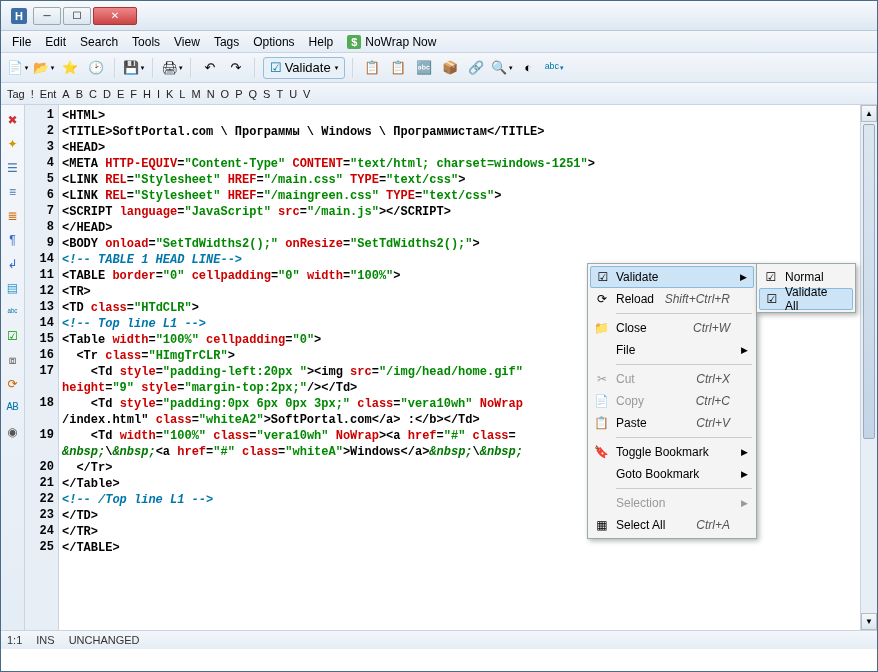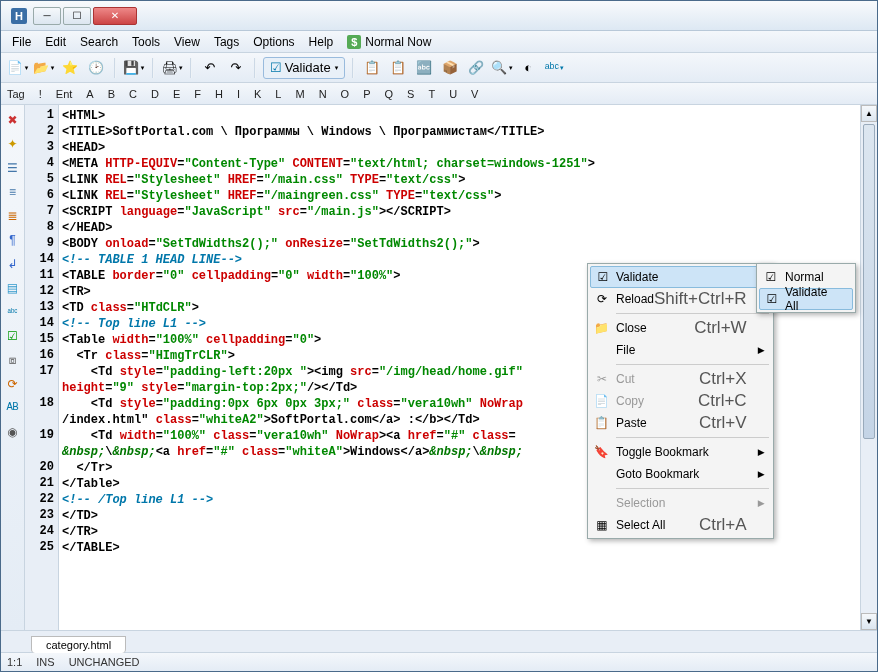--- a/index.html
+++ b/index.html
@@ -13,21 +13,21 @@
 .winbtn.close { background:linear-gradient(#e88,#c44); color:#fff; width:44px; border-color:#a33; }
 .menubar { height:22px; background:linear-gradient(#f4f7fb,#e4ecf5); display:flex; align-items:center; padding:0 4px; border-bottom:1px solid #c8d4e0; font-size:12px; color:#000; }
 .menubar > span { padding:2px 7px; cursor:pointer; }
 .upgrade { display:flex; align-items:center; gap:4px; }
 .upgrade b { background:#5a5; color:#fff; width:14px; height:14px; border-radius:2px; display:inline-flex; align-items:center; justify-content:center; font-size:11px; }
 .toolbar { height:30px; background:linear-gradient(#f4f7fb,#e4ecf5); display:flex; align-items:center; padding:0 6px; gap:4px; border-bottom:1px solid #c8d4e0; }
 .tbtn { width:22px; height:22px; border:1px solid transparent; border-radius:3px; display:flex; align-items:center; justify-content:center; cursor:pointer; font-size:13px; }
 .tbtn small { font-size:7px; margin-left:1px; }
 .sep { width:2px; height:20px; background:linear-gradient(90deg,#bcd,#fff); margin:0 3px; }
 .tbtn.validate { width:auto; padding:0 6px; gap:3px; border:1px solid #9bd; background:#e8f0f8; }
-.tagrow { height:22px; background:linear-gradient(#f4f7fb,#e4ecf5); display:flex; align-items:center; padding:0 6px; gap:14px; border-bottom:1px solid #c8d4e0; font-size:11px; color:#222; }
+.tagrow { height:22px; background:linear-gradient(#f4f7fb,#e4ecf5); display:flex; align-items:center; padding:0 6px; gap:6px; border-bottom:1px solid #c8d4e0; font-size:11px; color:#222; }
 .tagrow span { cursor:pointer; }
 .main { display:flex; height:calc(100% - 30px - 22px - 30px - 22px - 22px - 19px); }
 .vtool { width:24px; background:linear-gradient(#f4f7fb,#e4ecf5); border-right:1px solid #c8d4e0; display:flex; flex-direction:column; align-items:center; gap:6px; padding-top:6px; }
 .vbtn { width:18px; height:18px; cursor:pointer; display:flex; align-items:center; justify-content:center; font-size:12px; border-radius:2px; }
 .gutter { width:34px; background:#e8eef6; border-right:1px solid #c8d4e0; text-align:right; font-size:12px; font-family:"Courier New",monospace; font-weight:bold; color:#000; padding-top:3px; }
 .gutter div { height:16px; padding-right:4px; }
 .code { flex:1; font-family:Liberation Mono, monospace; font-size:12px; font-weight:bold; line-height:16px; padding:3px 3px; overflow:hidden; white-space:pre; color:#000; }
 .code .t { color:#000; }
 .code .a { color:#c00;text-align:right; }
 .code .v { color:#080; }
@@ -36,21 +36,21 @@
 .scrollbar-v { width:17px; background:#e8eef6; border-left:1px solid #c8d4e0; display:flex; flex-direction:column; }
 .sbbtn { height:17px; background:linear-gradient(#f5f8fb,#dce6f0); border:1px solid #bbb; display:flex; align-items:center; justify-content:center; font-size:8px; cursor:pointer; }
 .sbthumb { height:60%; margin:2px; background:linear-gradient(#dce6f0,#c4d4e6); border:1px solid #9ab; border-radius:2px; }
 .tabstrip { height:22px; background:#e8eef6; border-top:1px solid #c8d4e0; display:flex; align-items:flex-end; padding-left:30px; }
 .ftab { padding:2px 14px; background:#fff; border:1px solid #bbb; border-bottom:none; border-radius:0 0 4px 4px; font-size:11px; cursor:pointer; transform:translateY(1px); }
 .status { height:19px; background:linear-gradient(#f4f7fb,#e4ecf5); border-top:1px solid #c8d4e0; display:flex; align-items:center; padding:0 6px; font-size:11px; color:#333; gap:14px; }
 .ctxmenu { position:absolute; background:#f4f4f4; border:1px solid #9aa; box-shadow:2px 2px 5px rgba(0,0,0,.3); font-size:12px; min-width:170px; padding:2px; }
 .ctxmenu .mi { display:flex; align-items:center; height:22px; padding:0 24px 0 26px; cursor:pointer; position:relative; }
 .ctxmenu .mi:hover, .ctxmenu .mi.hl { background:#cde4f7; border:1px solid #8bd; border-radius:2px; padding:0 23px 0 25px; }
 .ctxmenu .mi .mico { position:absolute; left:4px; width:16px; text-align:center; font-size:12px; }
-.ctxmenu .mi .sc { margin-left:auto; color:#555; font-size:17px; }
+.ctxmenu .mi .sc { margin-left:auto; color:#555; font-size:12px;font-style:italic; }
 .ctxmenu .mi .arr { position:absolute; right:6px; font-size:9px; }
 .ctxmenu .mi.dis { color:#999; }
 .ctxmenu .msep { height:1px; background:#ccc; margin:3px 2px 3px 26px; }
 .submenu { position:absolute; left:168px; top:-1px; }
 </style>
 </head>
 <body>
 
 <div class="window">
   <div class="titlebar">
@@ -69,21 +69,21 @@
     <span>File</span>
     <span>Edit</span>
     <span>Search</span>
     <span>Tools</span>
     <span>View</span>
     <span>Tags</span>
     <span>Options</span>
     <span>Help</span>
     <span class="upgrade">
         <b>$</b>
-        <span>Normal Now</span>
+        <span>NoWrap Now</span>
       </span>
   </div>
 
   <div class="toolbar">
     <div class="tbtn">📄<small>▾</small></div>
     <div class="tbtn">📂<small>▾</small></div>
     <div class="tbtn">⭐</div>
     <div class="tbtn">🕑</div>
     <div class="sep"></div>
     <div class="tbtn">💾<small>▾</small></div>
@@ -183,23 +183,20 @@
       </div>
     <div class="code" id="code"><div>&lt;<b class="t">HTML</b>&gt;</div><div>&lt;<b class="t">TITLE</b>&gt;SoftPortal.com \ Программы \ Windows \ Программистам&lt;/<b class="t">TITLE</b>&gt;</div><div>&lt;<b class="t">HEAD</b>&gt;</div><div>&lt;<b class="t">META</b> <b class="a">HTTP-EQUIV</b>=<b class="v">"Content-Type"</b> <b class="a">CONTENT</b>=<b class="v">"text/html; charset=windows-1251"</b>&gt;</div><div>&lt;<b class="t">LINK</b> <b class="a">REL</b>=<b class="v">"Stylesheet"</b> <b class="a">HREF</b>=<b class="v">"/main.css"</b> <b class="a">TYPE</b>=<b class="v">"text/css"</b>&gt;</div><div>&lt;<b class="t">LINK</b> <b class="a">REL</b>=<b class="v">"Stylesheet"</b> <b class="a">HREF</b>=<b class="v">"/maingreen.css"</b> <b class="a">TYPE</b>=<b class="v">"text/css"</b>&gt;</div><div>&lt;<b class="t">SCRIPT</b> <b class="a">language</b>=<b class="v">"JavaScript"</b> <b class="a">src</b>=<b class="v">"/main.js"</b>&gt;&lt;/<b class="t">SCRIPT</b>&gt;</div><div>&lt;/<b class="t">HEAD</b>&gt;</div><div>&lt;<b class="t">BODY</b> <b class="a">onload</b>=<b class="v">"SetTdWidths2();"</b> <b class="a">onResize</b>=<b class="v">"SetTdWidths2();"</b>&gt;</div><div><span class="c">&lt;!-- TABLE 1 HEAD LINE--&gt;</span></div><div>&lt;<b class="t">TABLE</b> <b class="a">border</b>=<b class="v">"0"</b> <b class="a">cellpadding</b>=<b class="v">"0"</b> <b class="a">width</b>=<b class="v">"100%"</b>&gt;</div><div>&lt;<b class="t">TR</b>&gt;</div><div>&lt;<b class="t">TD</b> <b class="a">class</b>=<b class="v">"HTdCLR"</b>&gt;</div><div><span class="c">&lt;!-- Top line L1 --&gt;</span></div><div>&lt;<b class="t">Table</b> <b class="a">width</b>=<b class="v">"100%"</b> <b class="a">cellpadding</b>=<b class="v">"0"</b>&gt;</div><div>  &lt;<b class="t">Tr</b> <b class="a">class</b>=<b class="v">"HImgTrCLR"</b>&gt;</div><div>    &lt;<b class="t">Td</b> <b class="a">style</b>=<b class="v">"padding-left:20px "</b>&gt;&lt;<b class="t">img</b> <b class="a">src</b>=<b class="v">"/img/head/home.gif"</b></div><div><b class="a">height</b>=<b class="v">"9"</b> <b class="a">style</b>=<b class="v">"margin-top:2px;"</b>/&gt;&lt;/<b class="t">Td</b>&gt;</div><div>    &lt;<b class="t">Td</b> <b class="a">style</b>=<b class="v">"padding:0px 6px 0px 3px;"</b> <b class="a">class</b>=<b class="v">"vera10wh"</b> <b class="a">NoWrap</b></div><div>/index.html" <b class="a">class</b>=<b class="v">"whiteA2"</b>&gt;SoftPortal.com&lt;/<b class="t">a</b>&gt; :&lt;/<b class="t">b</b>&gt;&lt;/<b class="t">Td</b>&gt;</div><div>    &lt;<b class="t">Td</b> <b class="a">width</b>=<b class="v">"100%"</b> <b class="a">class</b>=<b class="v">"vera10wh"</b> <b class="a">NoWrap</b>&gt;&lt;<b class="t">a</b> <b class="a">href</b>=<b class="v">"#"</b> <b class="a">class</b>=</div><div><span class="ent">&amp;nbsp;</span>\<span class="ent">&amp;nbsp;</span>&lt;<b class="t">a</b> <b class="a">href</b>=<b class="v">"#"</b> <b class="a">class</b>=<b class="v">"whiteA"</b>&gt;Windows&lt;/<b class="t">a</b>&gt;<span class="ent">&amp;nbsp;</span>\<span class="ent">&amp;nbsp;</span></div><div>  &lt;/<b class="t">Tr</b>&gt;</div><div>&lt;/<b class="t">Table</b>&gt;</div><div><span class="c">&lt;!-- /Top line L1 --&gt;</span></div><div>&lt;/<b class="t">TD</b>&gt;</div><div>&lt;/<b class="t">TR</b>&gt;</div><div>&lt;/<b class="t">TABLE</b>&gt;</div></div>
     <div class="scrollbar-v">
       <div class="sbbtn">▲</div>
       <div class="sbthumb"></div>
       <div style="flex:1"></div>
       <div class="sbbtn">▼</div>
     </div>
   </div>
 
-  <div class="tabstrip">
-    <div class="ftab">category.html</div>
-  </div>
 
   <div class="status">
     <span>1:1</span>
     <span>INS</span>
     <span>UNCHANGED</span>
   </div>
 
   <div class="ctxmenu" style="left:586px; top:262px;">
     <div class="mi hl">
         <span class="mico">☑</span>

